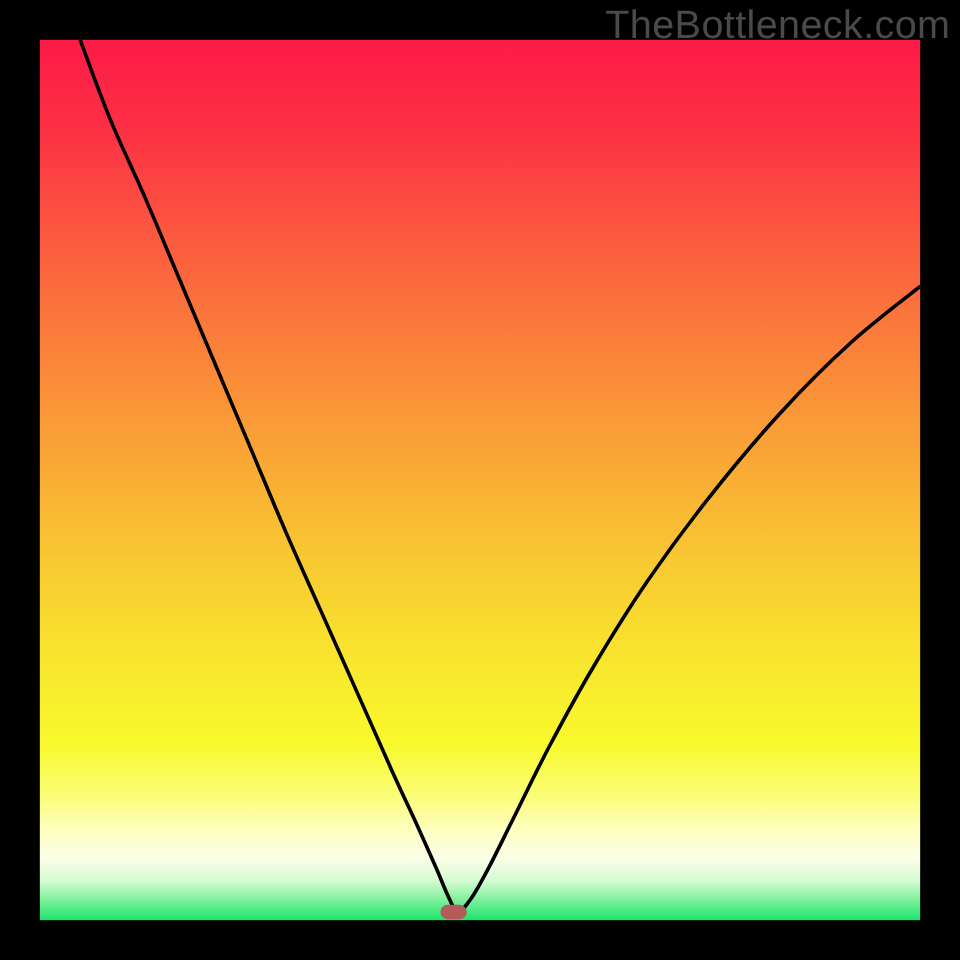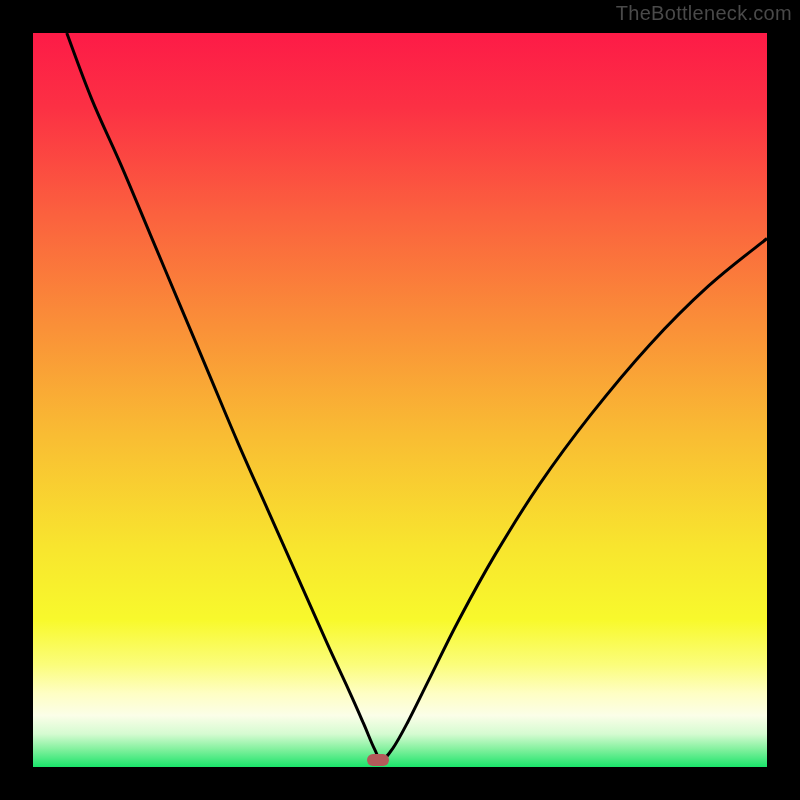--- a/index.html
+++ b/index.html
@@ -19,21 +19,21 @@
   }
   .curve-svg {
     position: absolute;
     left: 0; top: 0;
   }
   .watermark {
     position: absolute;
     right: 8px;
     top: 2px;
     color: #4a4a4a;
-    font-size: 20px;
+    font-size: 33px;
     font-weight: 500;
     letter-spacing: 0.3px;
   }
   .marker {
     position: absolute;
     background: #b35a5a;
     border-radius: 6px;
   }
 </style>
 </head>

